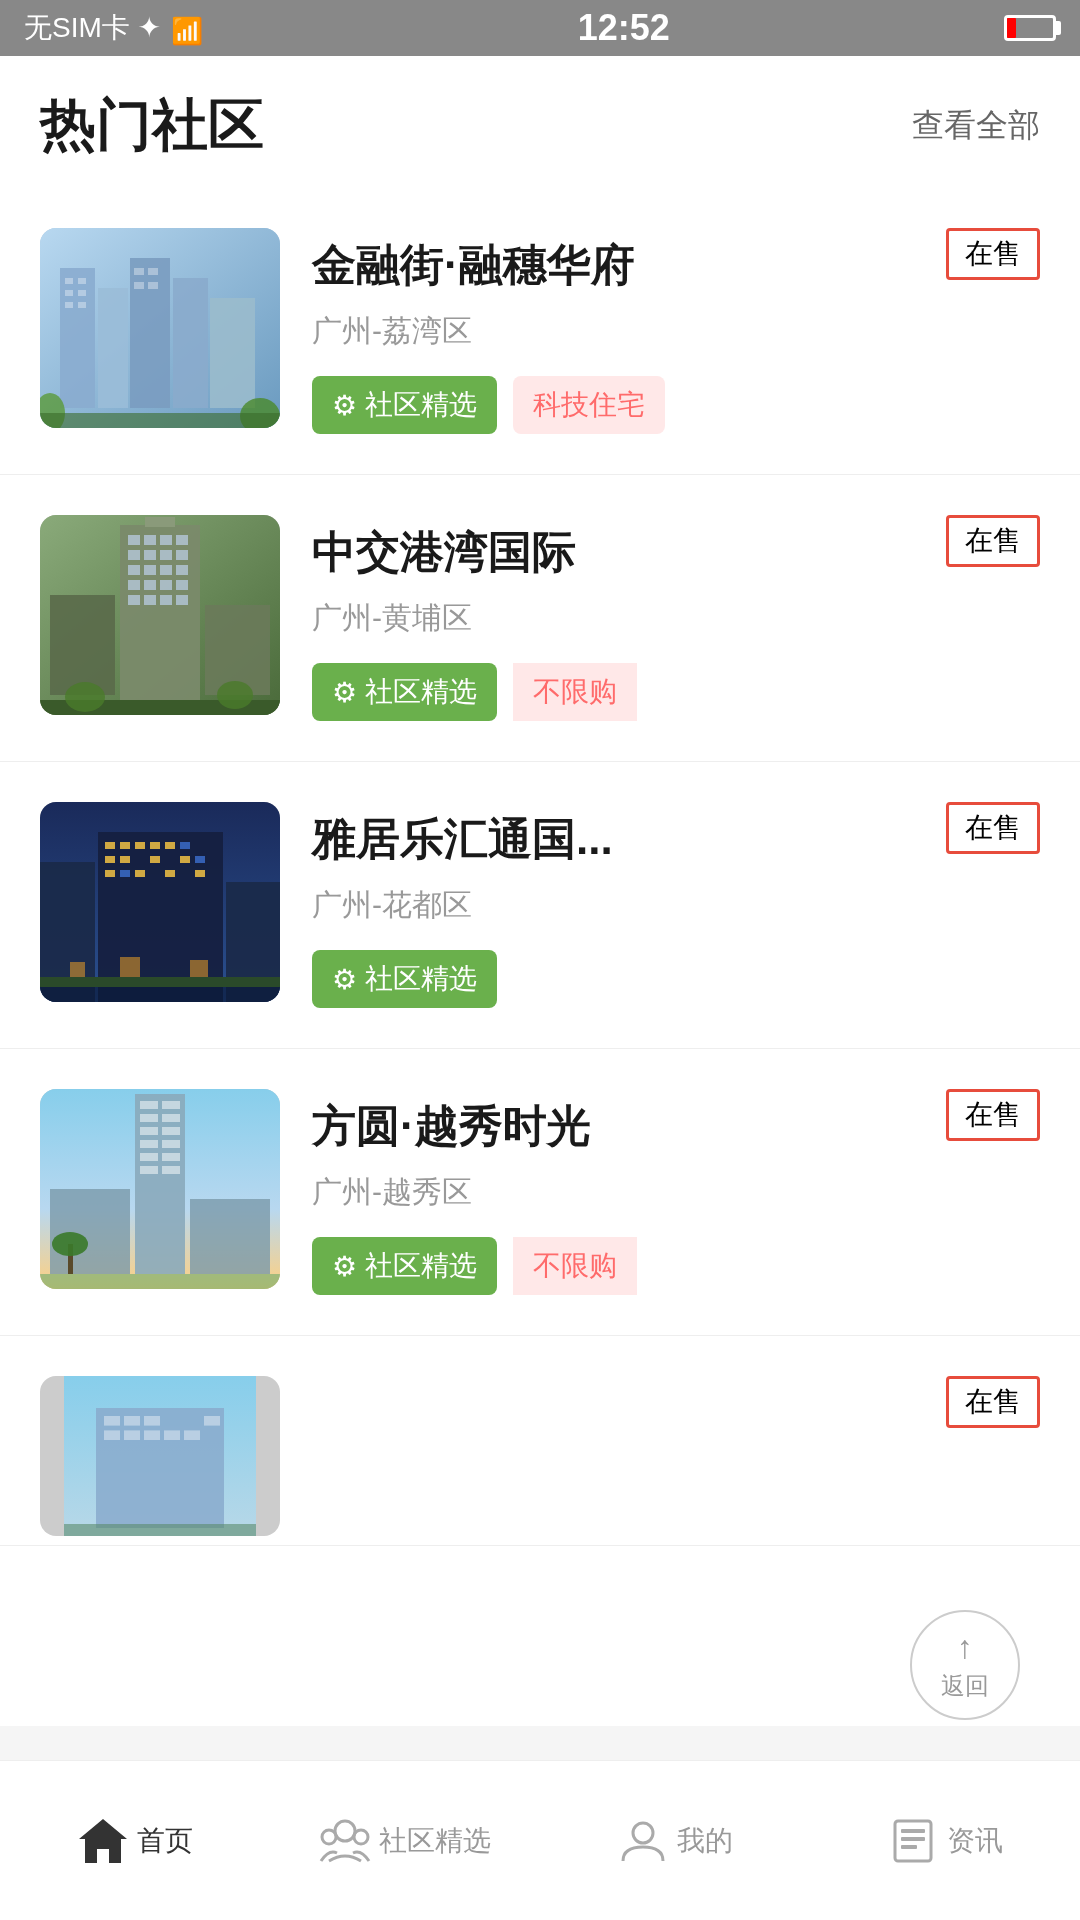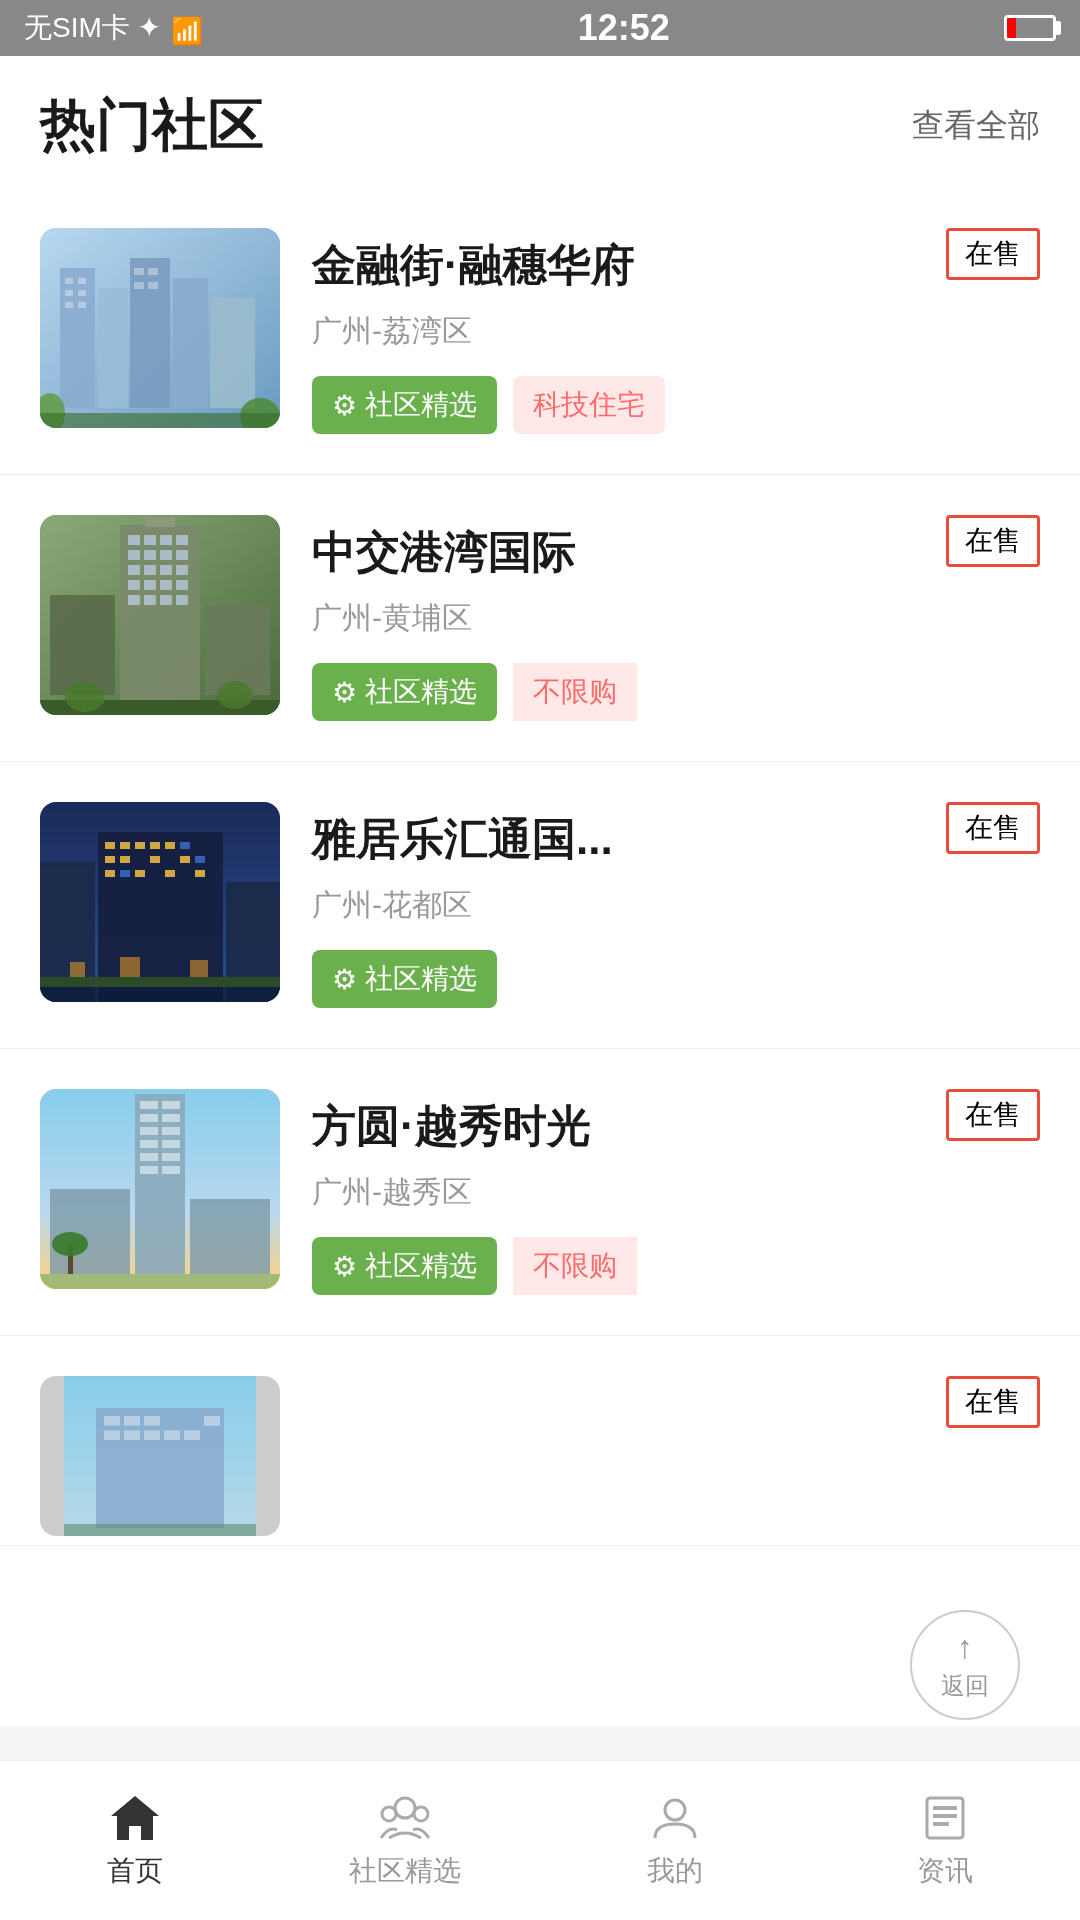--- a/index.html
+++ b/index.html
@@ -188,21 +188,20 @@
       height: 160px;
       background: white;
       border-top: 1px solid #eee;
       display: flex;
       align-items: center;
     }
 
     .nav-item {
       flex: 1;
       display: flex;
-      flex-direction: column;
       align-items: center;
       justify-content: center;
       gap: 8px;
       cursor: pointer;
       color: #999;
       font-size: 28px;
     }
 
     .nav-item.active {
       color: #333;

